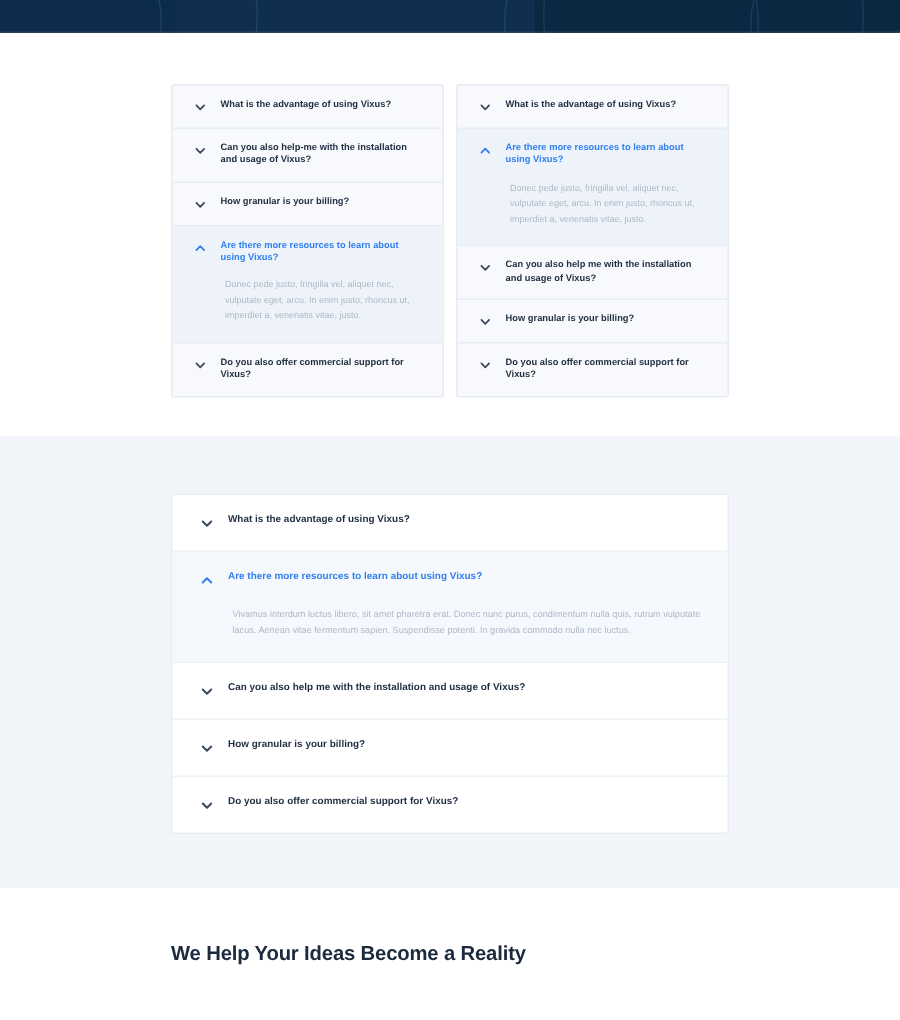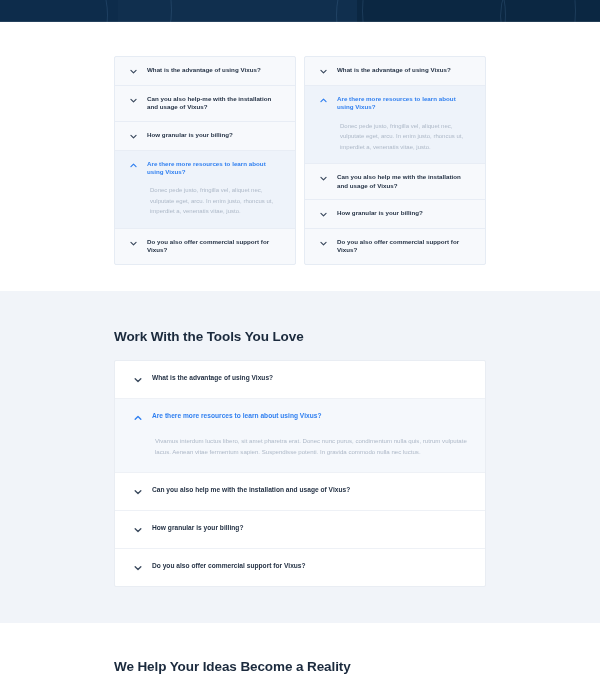--- a/index.html
+++ b/index.html
@@ -279,21 +279,20 @@
               <span class="q">Do you also offer commercial support for Vixus?</span>
             </div>
           </div>
         </div>
     </div>
   </div>
 </div>
 
 <div class="section section-tint sec2">
   <div class="wrap">
-    <div class="heading">Work With the Tools You Love</div>
     <div class="card card-lg">
         <div class="acc-item">
           <div class="acc-head">
             <span class="chev" style="color:#3b4a5e">
               <svg viewBox="0 0 12 12" aria-hidden="true">
                 <path d="M2.6 4.4 L6 7.8 L9.4 4.4" fill="none" stroke="currentColor" stroke-width="1.6" stroke-linecap="round" stroke-linejoin="round"></path>
               </svg>
             </span>
             <span class="q">What is the advantage of using Vixus?</span>
           </div>

